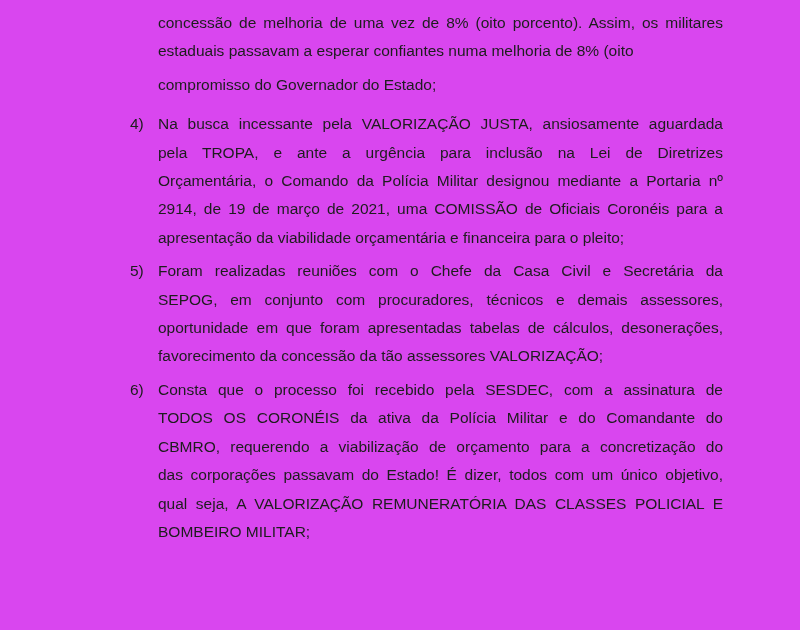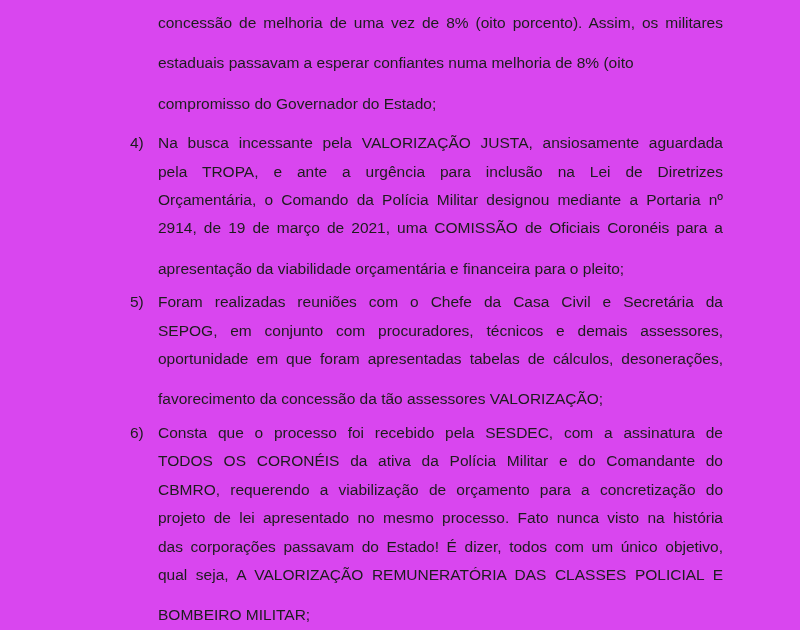--- a/index.html
+++ b/index.html
@@ -42,21 +42,20 @@
     top: 0;
     white-space: nowrap;
   }
   .line {
     text-align: justify;
     text-align-last: justify;
     text-justify: inter-word;
   }
   .line.last {
     text-align-last: left;
-    margin-top: 12px;
   }
   .line b {
     font-weight: bold;
   }
 </style>
 </head>
 <body>
 
 <div class="page">
   <div class="content" id="doc-content">
@@ -80,19 +79,18 @@
         <div class="line">Foram realizadas reuniões com o Chefe da Casa Civil e Secretária da</div>
         <div class="line">SEPOG, em conjunto com procuradores, técnicos e demais assessores,</div>
         <div class="line">oportunidade em que foram apresentadas tabelas de cálculos, desonerações,</div>
         <div class="line last">favorecimento da concessão da tão assessores VALORIZAÇÃO;</div>
       </div>
       <div class="block">
         <span class="num">6)</span>
         <div class="line">Consta que o processo foi recebido pela SESDEC, com a assinatura de</div>
         <div class="line">TODOS OS CORONÉIS da ativa da Polícia Militar e do Comandante do</div>
         <div class="line">CBMRO, requerendo a viabilização de orçamento para a concretização do</div>
-        <div class="line">projeto de lei apresentado no mesmo processo. Fato nunca visto na história</div>
         <div class="line">das corporações passavam do Estado! É dizer, todos com um único objetivo,</div>
         <div class="line">qual seja, A VALORIZAÇÃO REMUNERATÓRIA DAS CLASSES POLICIAL E</div>
         <div class="line last">BOMBEIRO MILITAR;</div>
       </div>
     </div>
 </div>
 
 </body></html>

